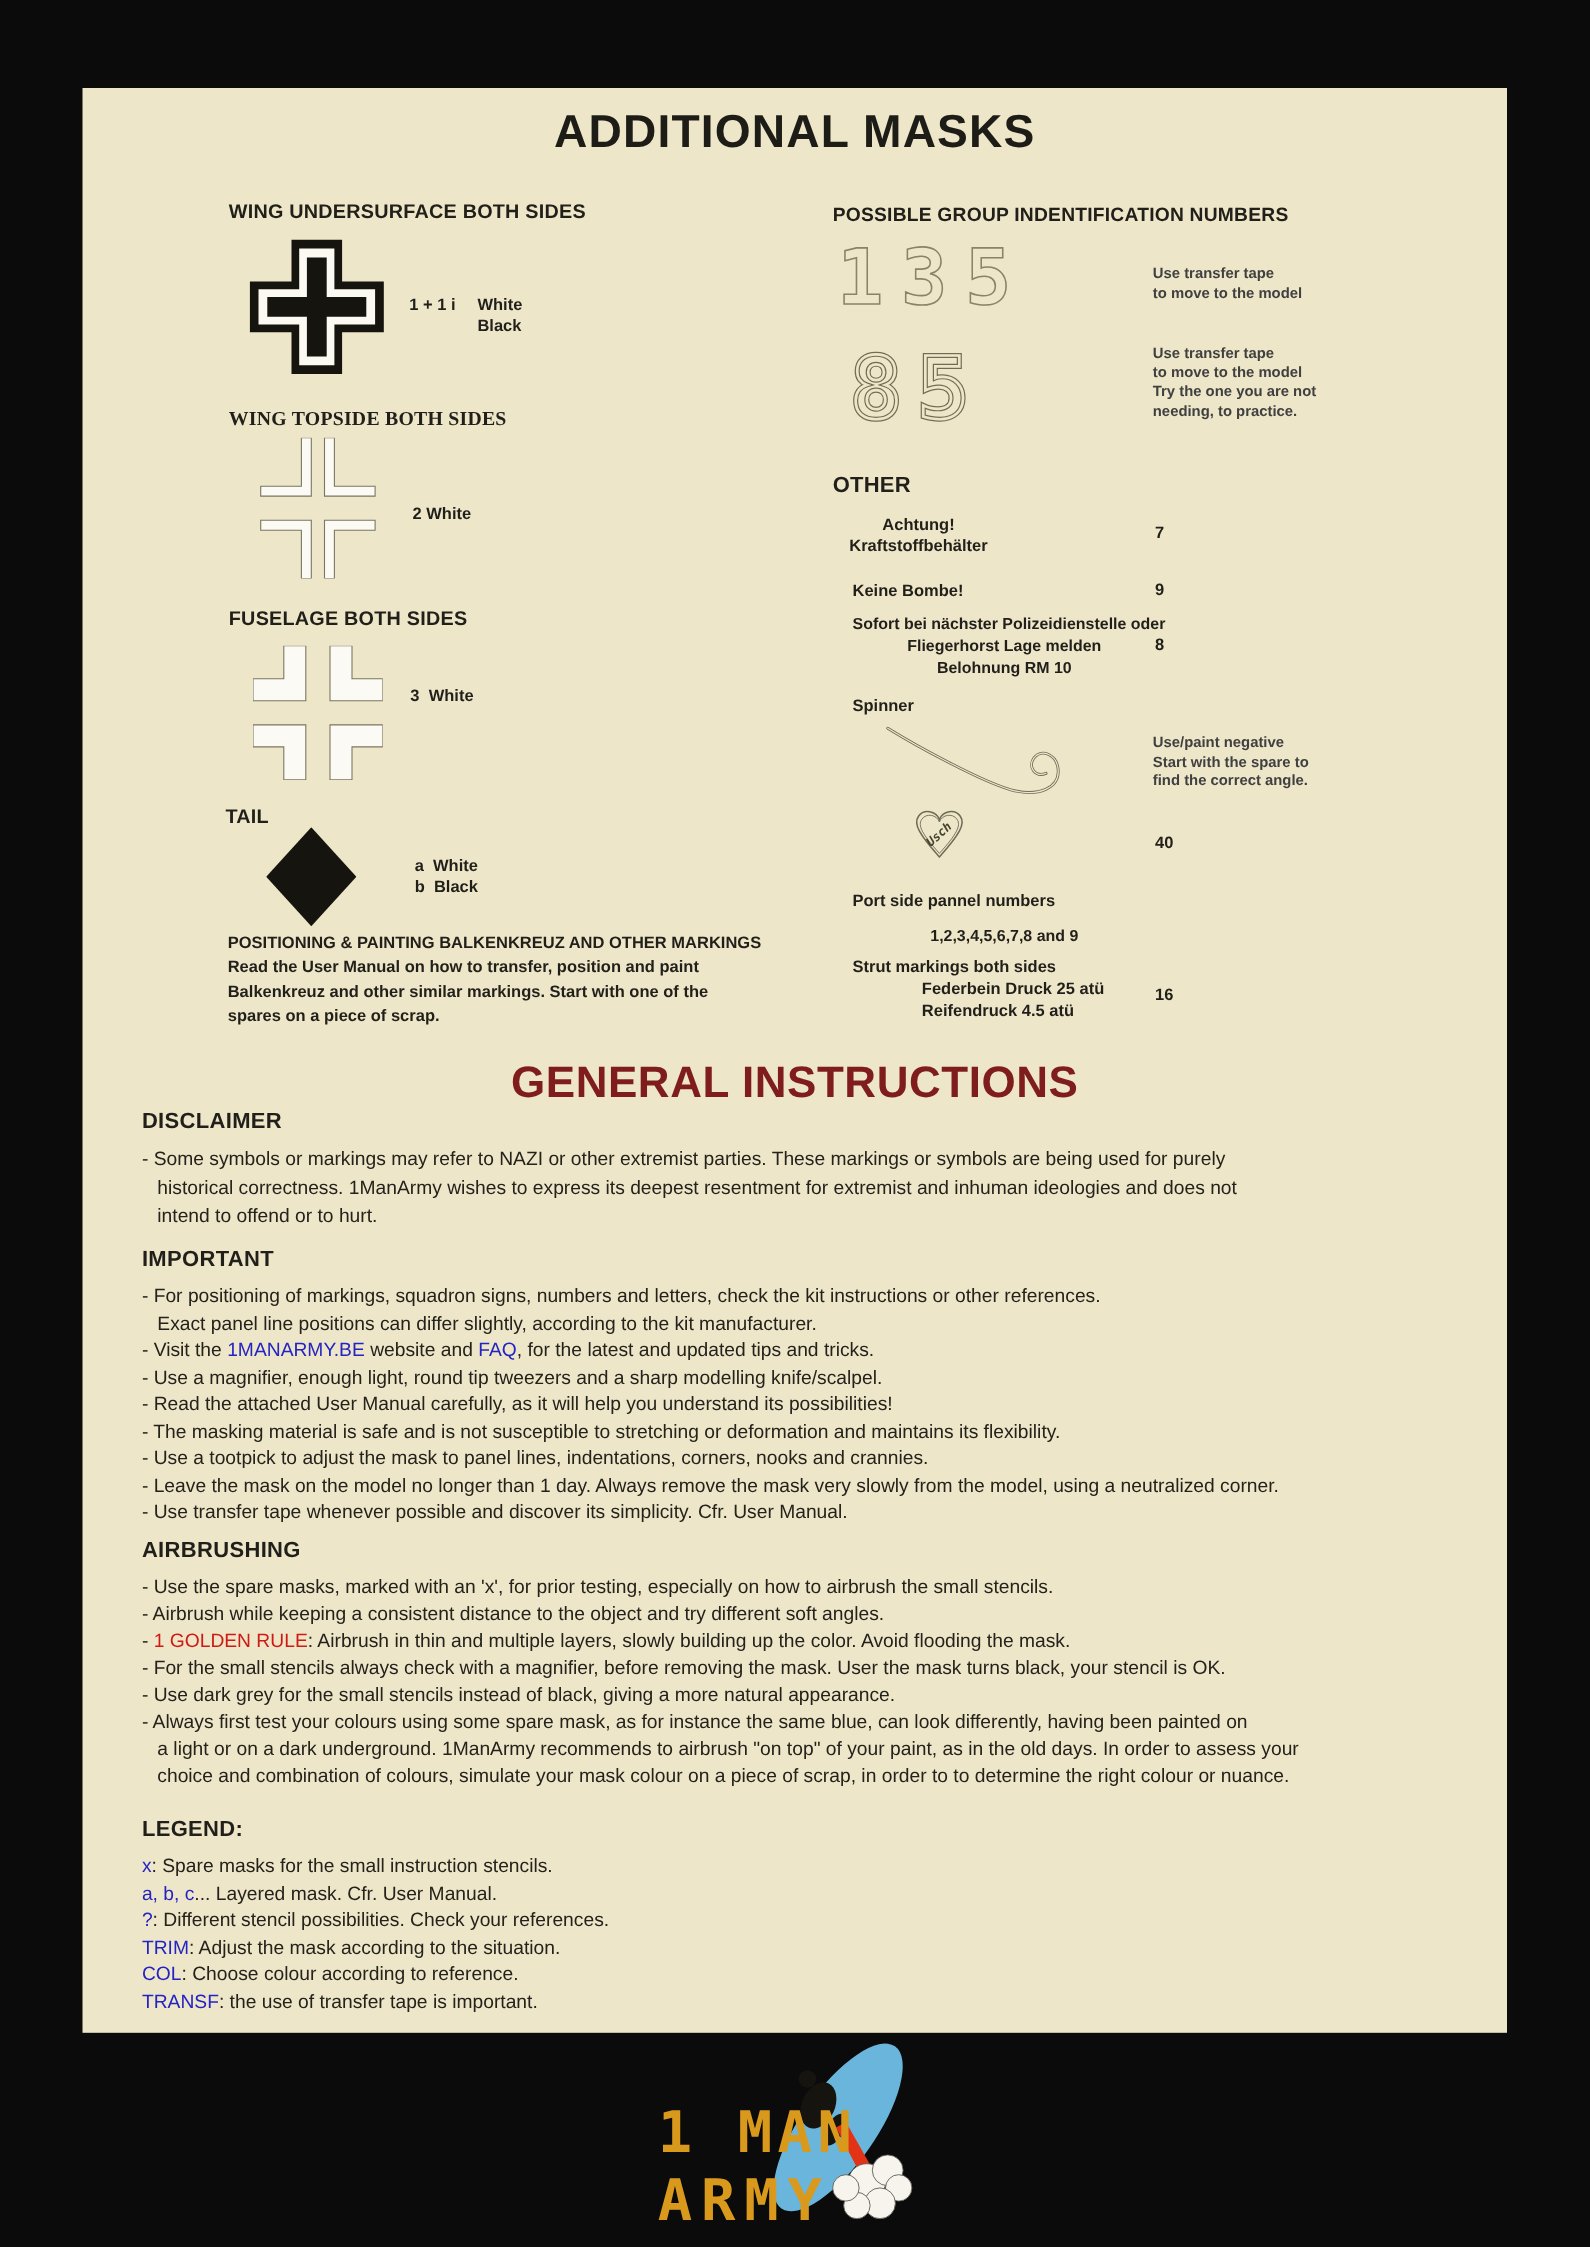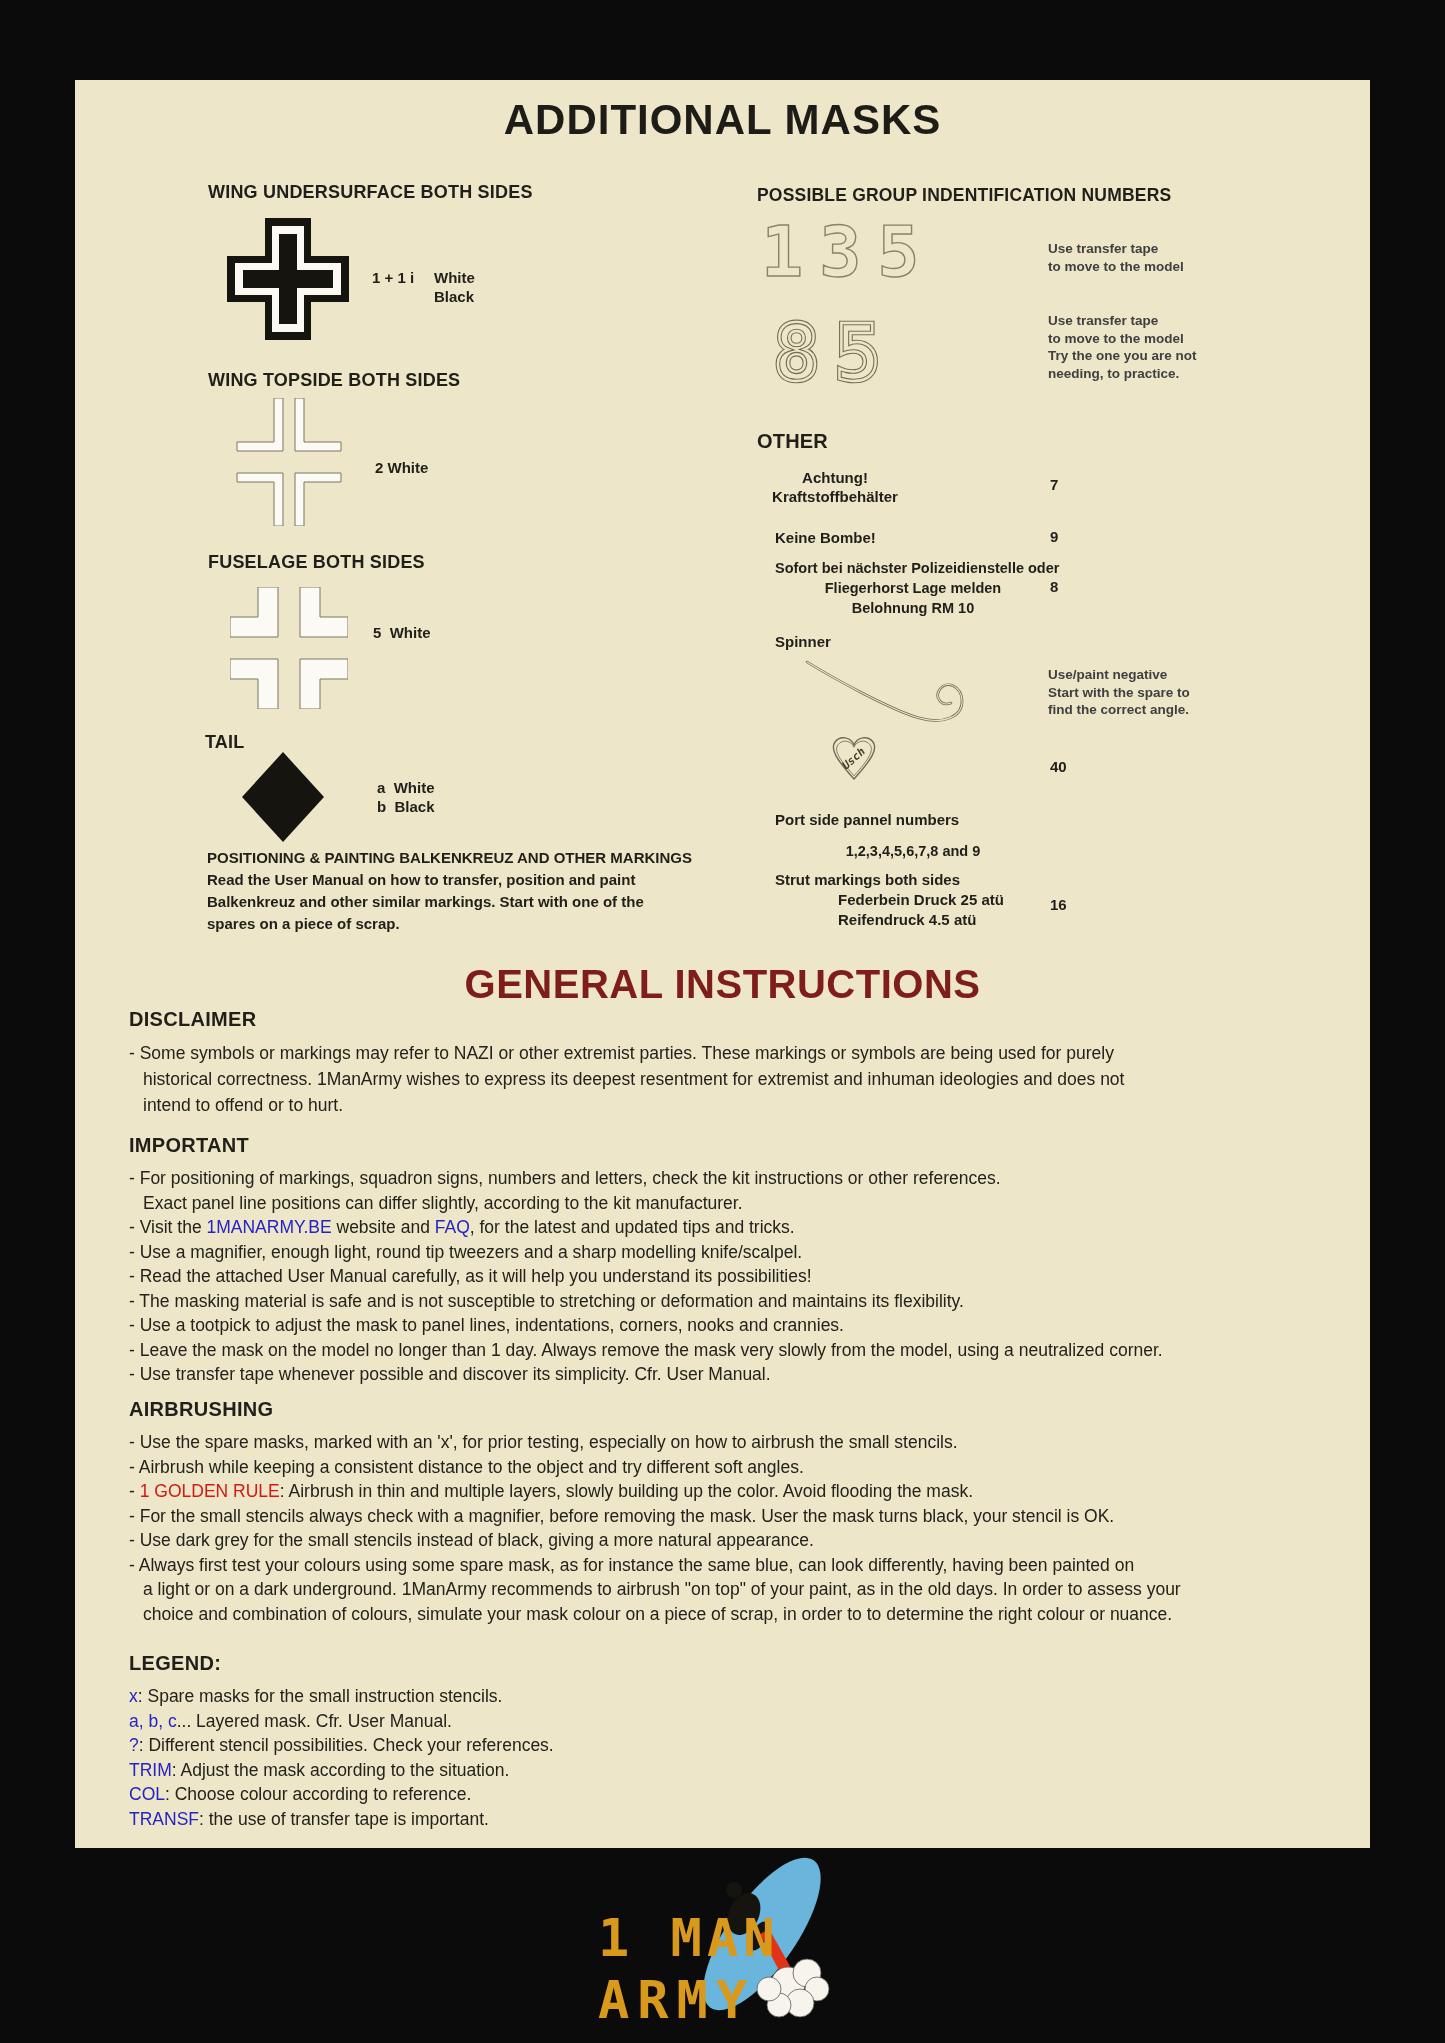--- a/index.html
+++ b/index.html
@@ -51,21 +51,21 @@
       <path d="M38,3 H84 V41 H122 V87 H84 V125 H38 V87 H0 V41 H38 Z" fill="#15140f"></path>
       <path d="M45,11 H77 V48 H114 V80 H77 V117 H45 V80 H8 V48 H45 Z" fill="#fbf9f2"></path>
       <path d="M52,19 H70 V55 H106 V73 H70 V109 H52 V73 H16 V55 H52 Z" fill="#15140f"></path>
     </svg>
 
     <div class="abs" style="left:167px; top:93px;">
       <div class="lbl"><span class="codecell">1 + 1 i</span><span>White</span></div>
       <div class="lbl"><span class="codecell"></span><span>Black</span></div>
     </div>
 
-    <div class="abs col-heading" style="left:3px; top:195px;">WING TOPSIDE BOTH SIDES</div>
+    <div class="abs col-heading" style="left:3px; top:195px;font-family:Liberation Serif, serif;">WING TOPSIDE BOTH SIDES</div>
 
     <svg class="abs" style="left:22px; top:223px;" width="124" height="128" viewBox="0 0 124 128">
       <g fill="#fcfaf4" stroke="#7a7663" stroke-width="1">
         <path d="M47,0 h9 v53 h-46 v-9 h37 z"></path>
         <path d="M68,0 h9 v44 h37 v9 h-46 z"></path>
         <path d="M10,75 h46 v53 h-9 v-44 h-37 z"></path>
         <path d="M68,75 h46 v9 h-37 v44 h-9 z"></path>
       </g>
     </svg>
 
@@ -75,21 +75,21 @@
 
     <svg class="abs" style="left:25px; top:412px;" width="118" height="122" viewBox="0 0 118 122">
       <g fill="#fcfaf4" stroke="#7a7663" stroke-width="1">
         <path d="M28,0 h20 v50 h-48 v-20 h28 z"></path>
         <path d="M70,0 h20 v30 h28 v20 h-48 z"></path>
         <path d="M0,72 h48 v50 h-20 v-30 h-28 z"></path>
         <path d="M70,72 h48 v20 h-28 v30 h-20 z"></path>
       </g>
     </svg>
 
-    <div class="abs lbl" style="left:168px; top:448px;">5  White</div>
+    <div class="abs lbl" style="left:168px; top:448px;">3  White</div>
 
     <div class="abs col-heading" style="left:0px; top:557px;">TAIL</div>
 
     <svg class="abs" style="left:37px; top:577px;" width="82" height="90" viewBox="0 0 82 90">
       <polygon points="41,0 82,45 41,90 0,45" fill="#15140f"></polygon>
     </svg>
 
     <div class="abs" style="left:172px; top:603px;">
       <div class="lbl">a  White</div>
       <div class="lbl">b  Black</div>

